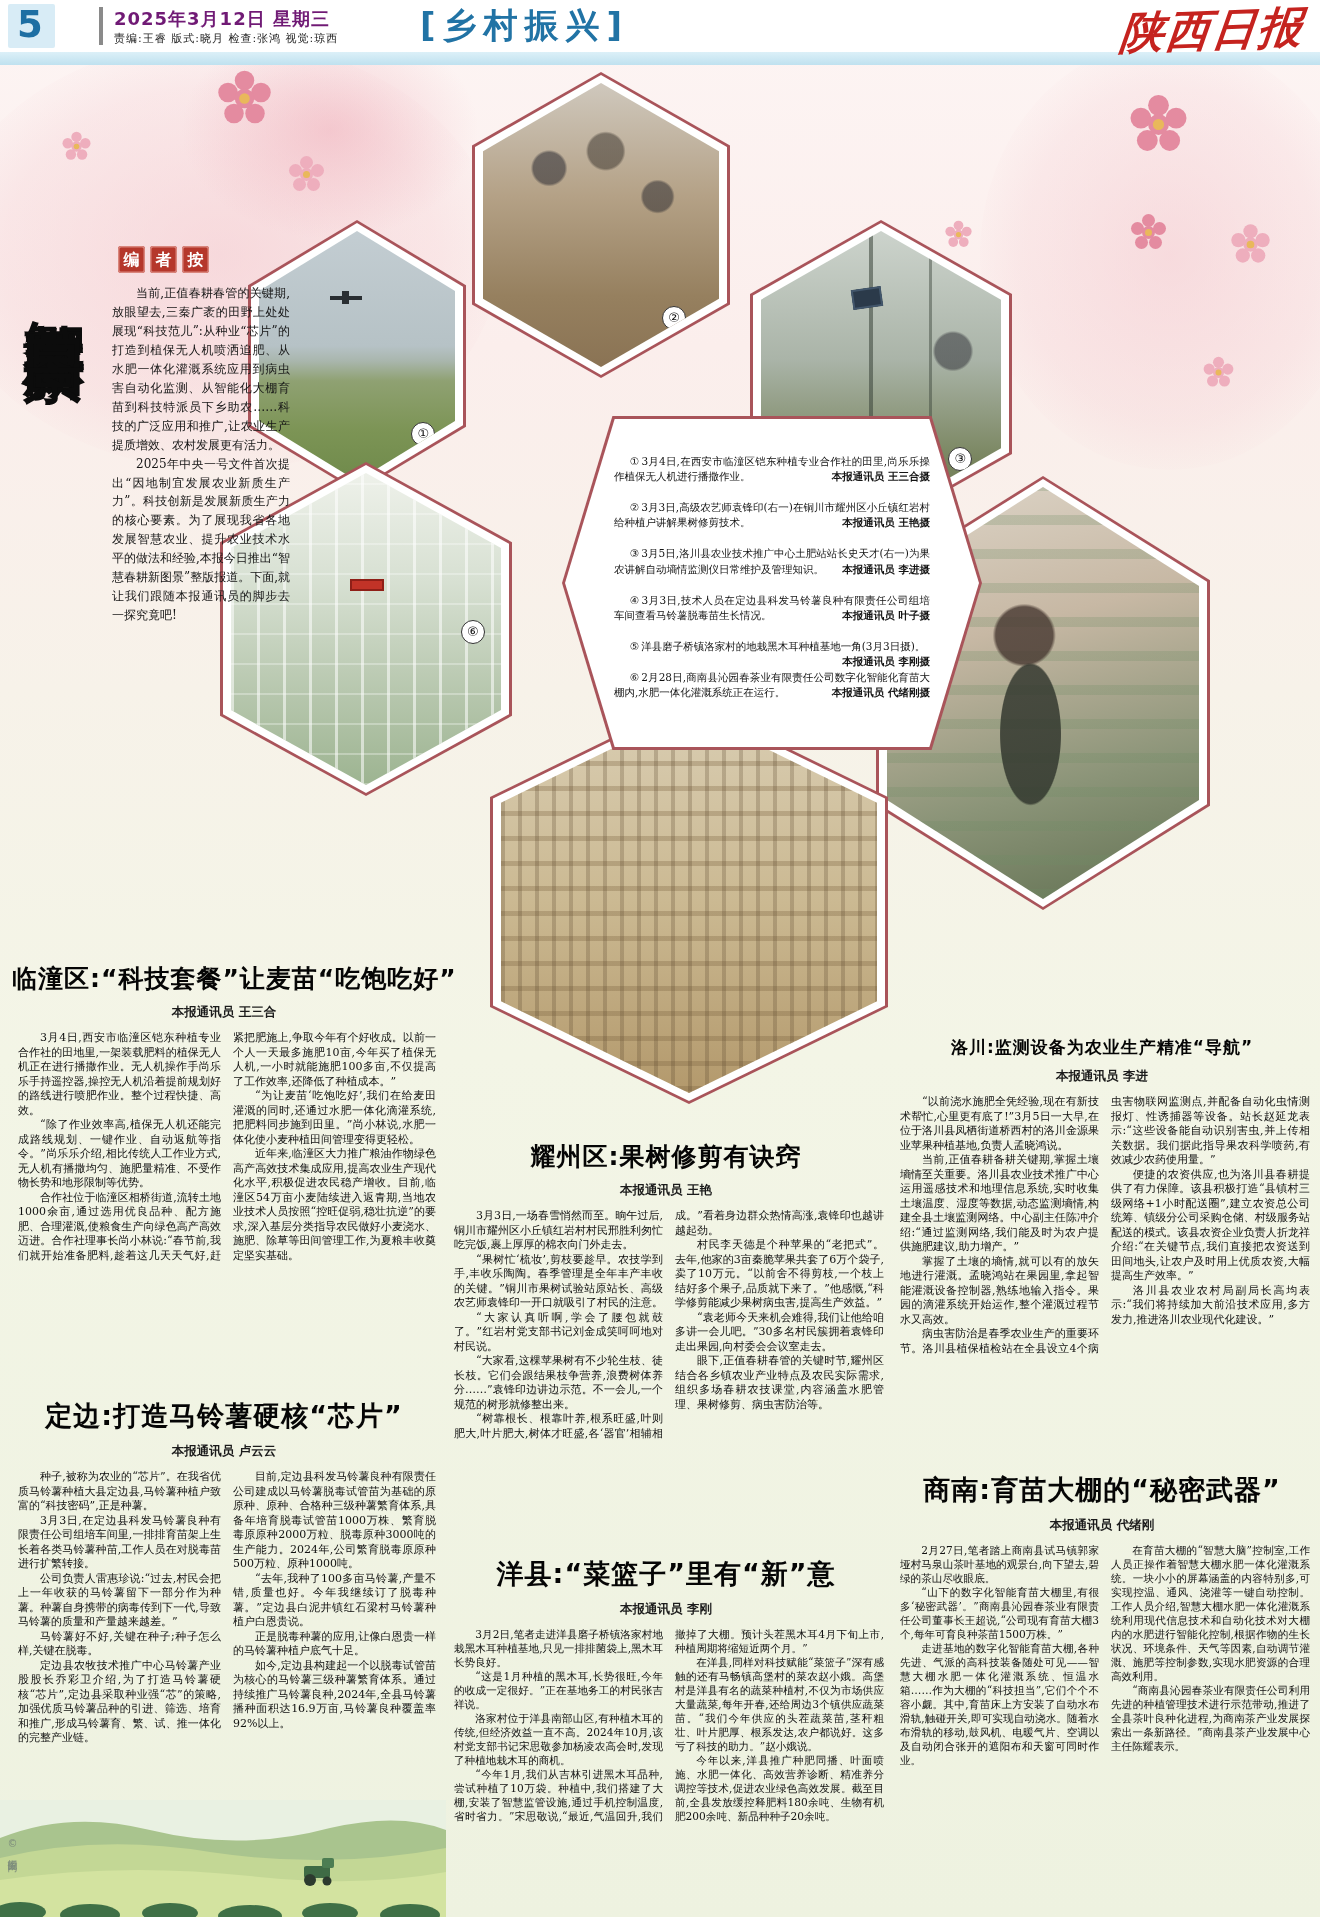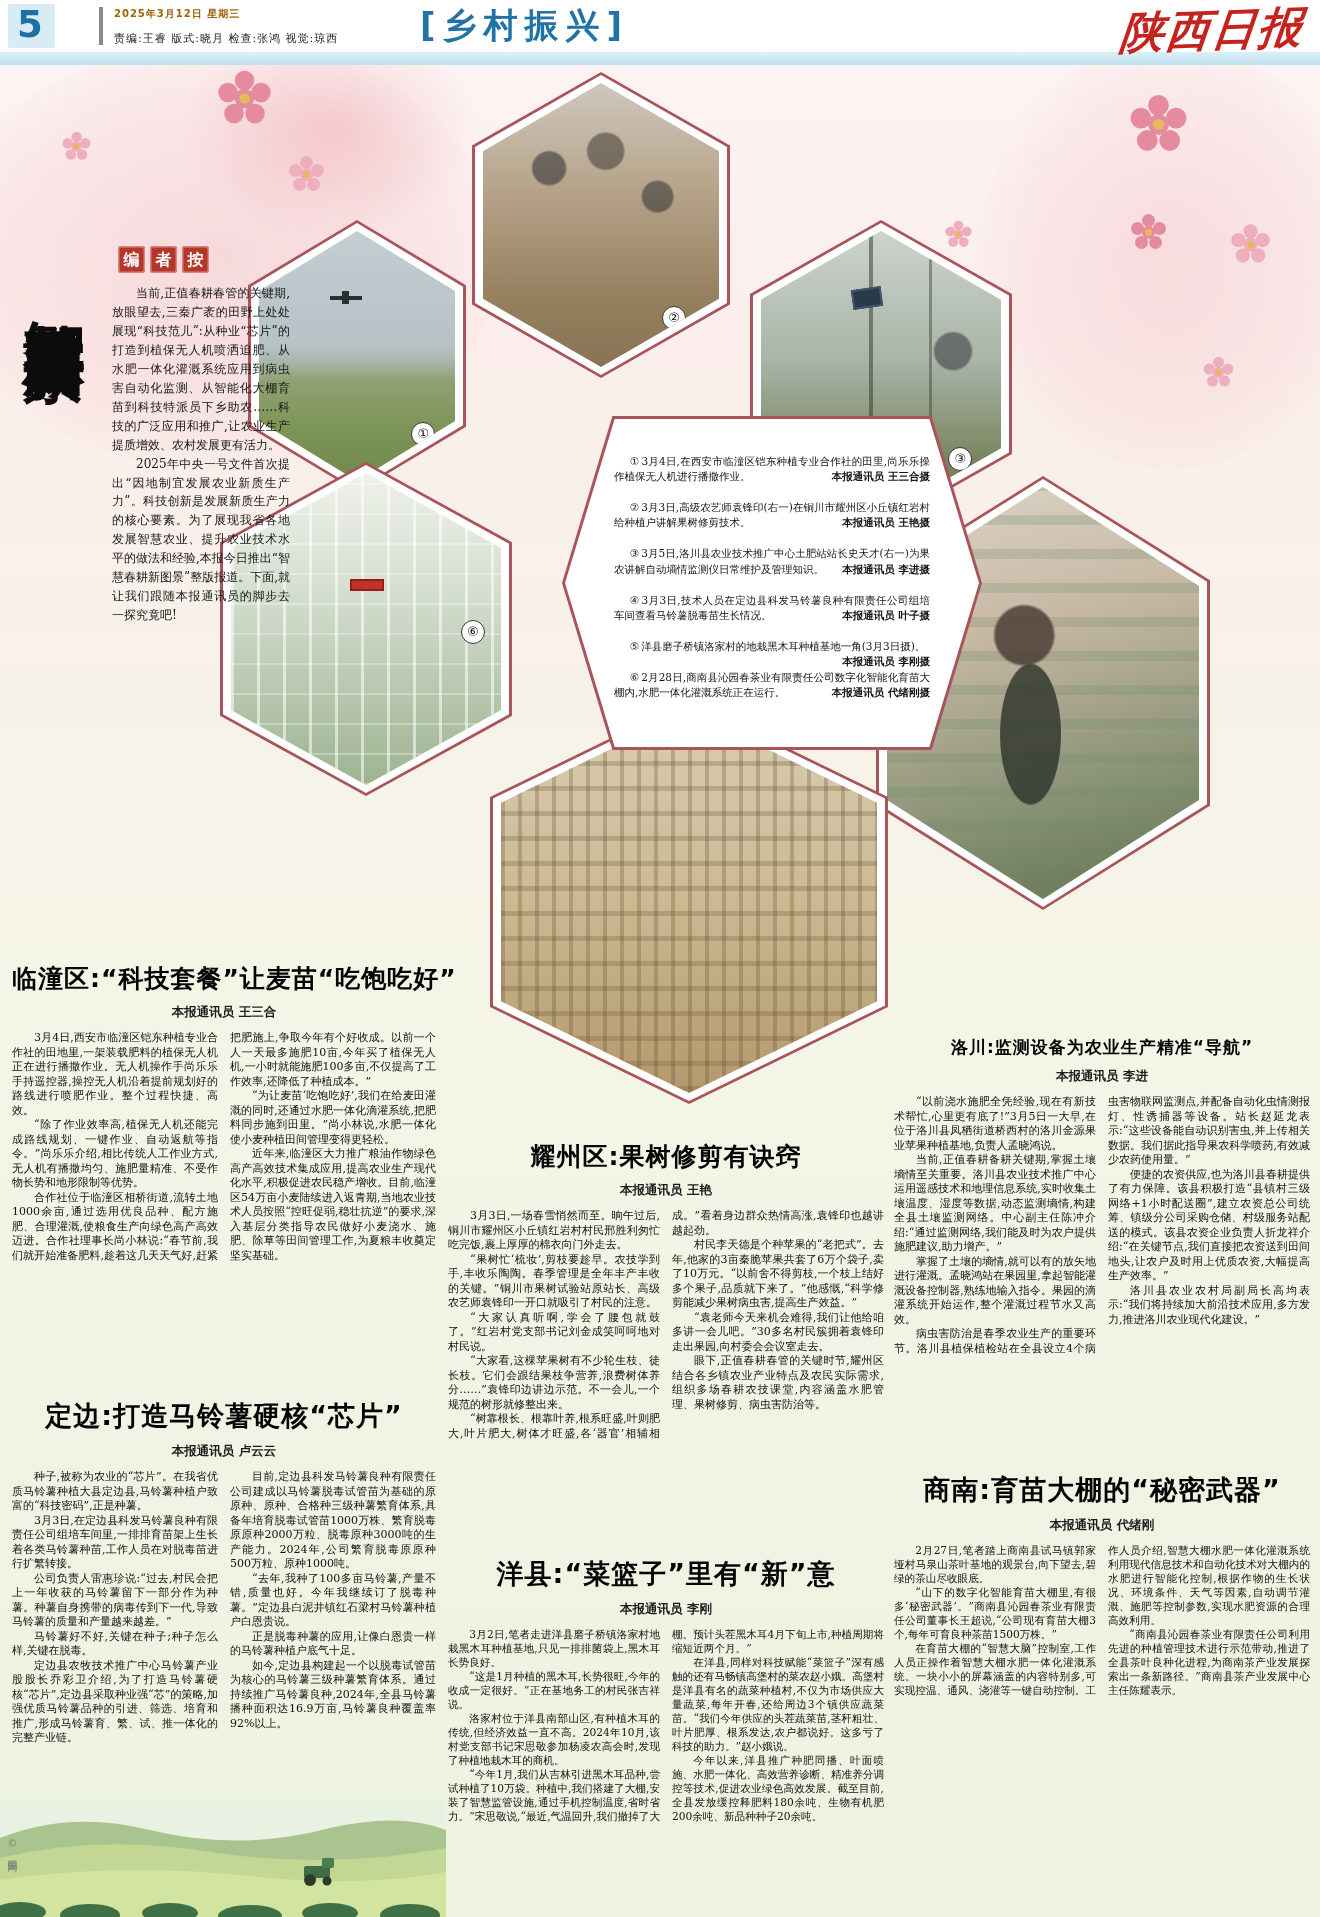--- a/index.html
+++ b/index.html
@@ -7,21 +7,21 @@
     position:relative;width:1320px;height:1917px;margin:0 auto;overflow:hidden;
     background:linear-gradient(180deg,#fdf5f4 0%,#fbeeec 18%,#f7f2e9 36%,#f3f5e6 55%,#eef2e0 100%);
     font-family:"DejaVu Sans","Liberation Sans",sans-serif;color:#111;
   }
   .serif{font-family:"DejaVu Serif","Liberation Serif",serif;}
   
   .header{position:absolute;top:0;left:0;right:0;height:52px;background:#fff;z-index:30;}
   .pagenum-box{position:absolute;left:8px;top:4px;background:#d8ecf6;padding:1px 9px 2px;border-radius:2px;}
   .pagenum{font-size:37px;font-weight:900;color:#1e6fa3;letter-spacing:3px;line-height:1.1;}
   .head-rule{position:absolute;left:99px;top:7px;width:4px;height:38px;background:#8a8a8a;}
-  .head-date{position:absolute;left:114px;top:7px;font-size:10px;font-weight:bold;color:#a16207;letter-spacing:1px;}
+  .head-date{position:absolute;left:114px;top:7px;font-size:18px;font-weight:bold;color:#701a75;letter-spacing:1px;}
   .head-staff{position:absolute;left:114px;top:31px;font-size:11px;color:#222;letter-spacing:1px;}
   .section-title{position:absolute;left:420px;top:3px;font-size:34px;font-weight:900;color:#2173a5;letter-spacing:7px;}
   .masthead{position:absolute;right:16px;top:1px;font-size:44px;font-weight:bold;font-style:italic;color:#c5231f;
     font-family:"DejaVu Serif","Liberation Serif",serif;transform:rotate(-2deg) skewX(-8deg);letter-spacing:2px;}
   .band{position:absolute;top:52px;left:0;right:0;height:13px;background:linear-gradient(180deg,#dcf0f8,#bfe1ef);z-index:29;}
   
   .wash{position:absolute;border-radius:50%;pointer-events:none;z-index:0;}
   .wash1{left:-60px;top:40px;width:560px;height:430px;background:radial-gradient(ellipse at center,rgba(243,198,205,.55) 0%,rgba(243,198,205,.25) 55%,transparent 75%);}
   .wash2{left:980px;top:40px;width:380px;height:430px;background:radial-gradient(ellipse at center,rgba(243,198,205,.5) 0%,rgba(243,198,205,.22) 55%,transparent 75%);}
   .wash3{left:180px;top:20px;width:300px;height:220px;background:radial-gradient(ellipse at center,rgba(238,170,182,.5) 0%,transparent 70%);}
@@ -82,21 +82,21 @@
     text-align:justify;z-index:4;}
   .caption-inner p{margin:16px 0 1px;text-indent:1.5em;}
   .cap-num{margin-right:2px;}
   .cap-credit{float:right;font-family:"DejaVu Sans",sans-serif;font-weight:bold;}
   
   .article{position:absolute;z-index:6;}
   .article h2{margin:0 0 9px;text-align:center;font-size:25px;font-weight:900;color:#050505;letter-spacing:1px;
     font-family:"DejaVu Sans","Liberation Sans",sans-serif;white-space:nowrap;}
   .article h2.big{font-size:27px;}
   .article .byline{margin:0 0 10px;text-align:center;font-size:12.5px;font-weight:bold;color:#1b1b1b;}
-  .article .body{column-count:2;column-gap:12px;font-size:11px;line-height:1.32;text-align:justify;color:#101010;}
+  .article .body{column-count:2;column-gap:12px;font-size:11px;line-height:1.32;text-align:justify;color:#101010;margin-left:6px;}
   .article .body p{margin:0;text-indent:2em;}
   
   .field-illo{position:absolute;left:0;top:1800px;width:446px;height:117px;z-index:3;}
   .watermark{position:absolute;left:5px;top:1838px;writing-mode:vertical-rl;font-size:10px;color:#7b8a7b;z-index:7;letter-spacing:2px;}
 </style>
 </head>
 <body>
 
 <div class="page">
 
@@ -280,20 +280,21 @@
       </div>
   </article>
 
   <article class="article" style="left:894px;top:1472px;width:416px;">
     <h2 class="big">商南:育苗大棚的“秘密武器”</h2>
     <div class="byline">本报通讯员  代绪刚</div>
     <div class="body serif" style="font-size:10.6px;">
 
     <p>2月27日,笔者踏上商南县试马镇郭家垭村马泉山茶叶基地的观景台,向下望去,碧绿的茶山尽收眼底。</p>
         <p>“山下的数字化智能育苗大棚里,有很多‘秘密武器’。”商南县沁园春茶业有限责任公司董事长王超说,“公司现有育苗大棚3个,每年可育良种茶苗1500万株。”</p>
+        <p>走进基地的数字化智能育苗大棚,各种先进、气派的高科技装备随处可见——智慧大棚水肥一体化灌溉系统、恒温水箱……作为大棚的“科技担当”,它们个个不容小觑。其中,育苗床上方安装了自动水布滑轨,触碰开关,即可实现自动浇水。随着水布滑轨的移动,鼓风机、电暖气片、空调以及自动闭合张开的遮阳布和天窗可同时作业。</p>
         <p>在育苗大棚的“智慧大脑”控制室,工作人员正操作着智慧大棚水肥一体化灌溉系统。一块小小的屏幕涵盖的内容特别多,可实现控温、通风、浇灌等一键自动控制。工作人员介绍,智慧大棚水肥一体化灌溉系统利用现代信息技术和自动化技术对大棚内的水肥进行智能化控制,根据作物的生长状况、环境条件、天气等因素,自动调节灌溉、施肥等控制参数,实现水肥资源的合理高效利用。</p>
         <p>“商南县沁园春茶业有限责任公司利用先进的种植管理技术进行示范带动,推进了全县茶叶良种化进程,为商南茶产业发展探索出一条新路径。”商南县茶产业发展中心主任陈耀表示。</p>
       </div>
   </article>
 
   <svg class="field-illo" viewBox="0 0 446 117">
     <rect x="0" y="0" width="446" height="117" fill="#e9f1e2"></rect>
     <path d="M0,38 Q70,10 150,30 Q240,52 330,28 Q400,12 446,30 L446,117 L0,117 Z" fill="#a9c48e"></path>
     <path d="M0,58 Q100,34 210,52 Q330,70 446,48 L446,117 L0,117 Z" fill="#c3d795"></path>
     <path d="M0,80 Q120,62 250,76 Q360,88 446,72 L446,117 L0,117 Z" fill="#d3e3a0"></path>

